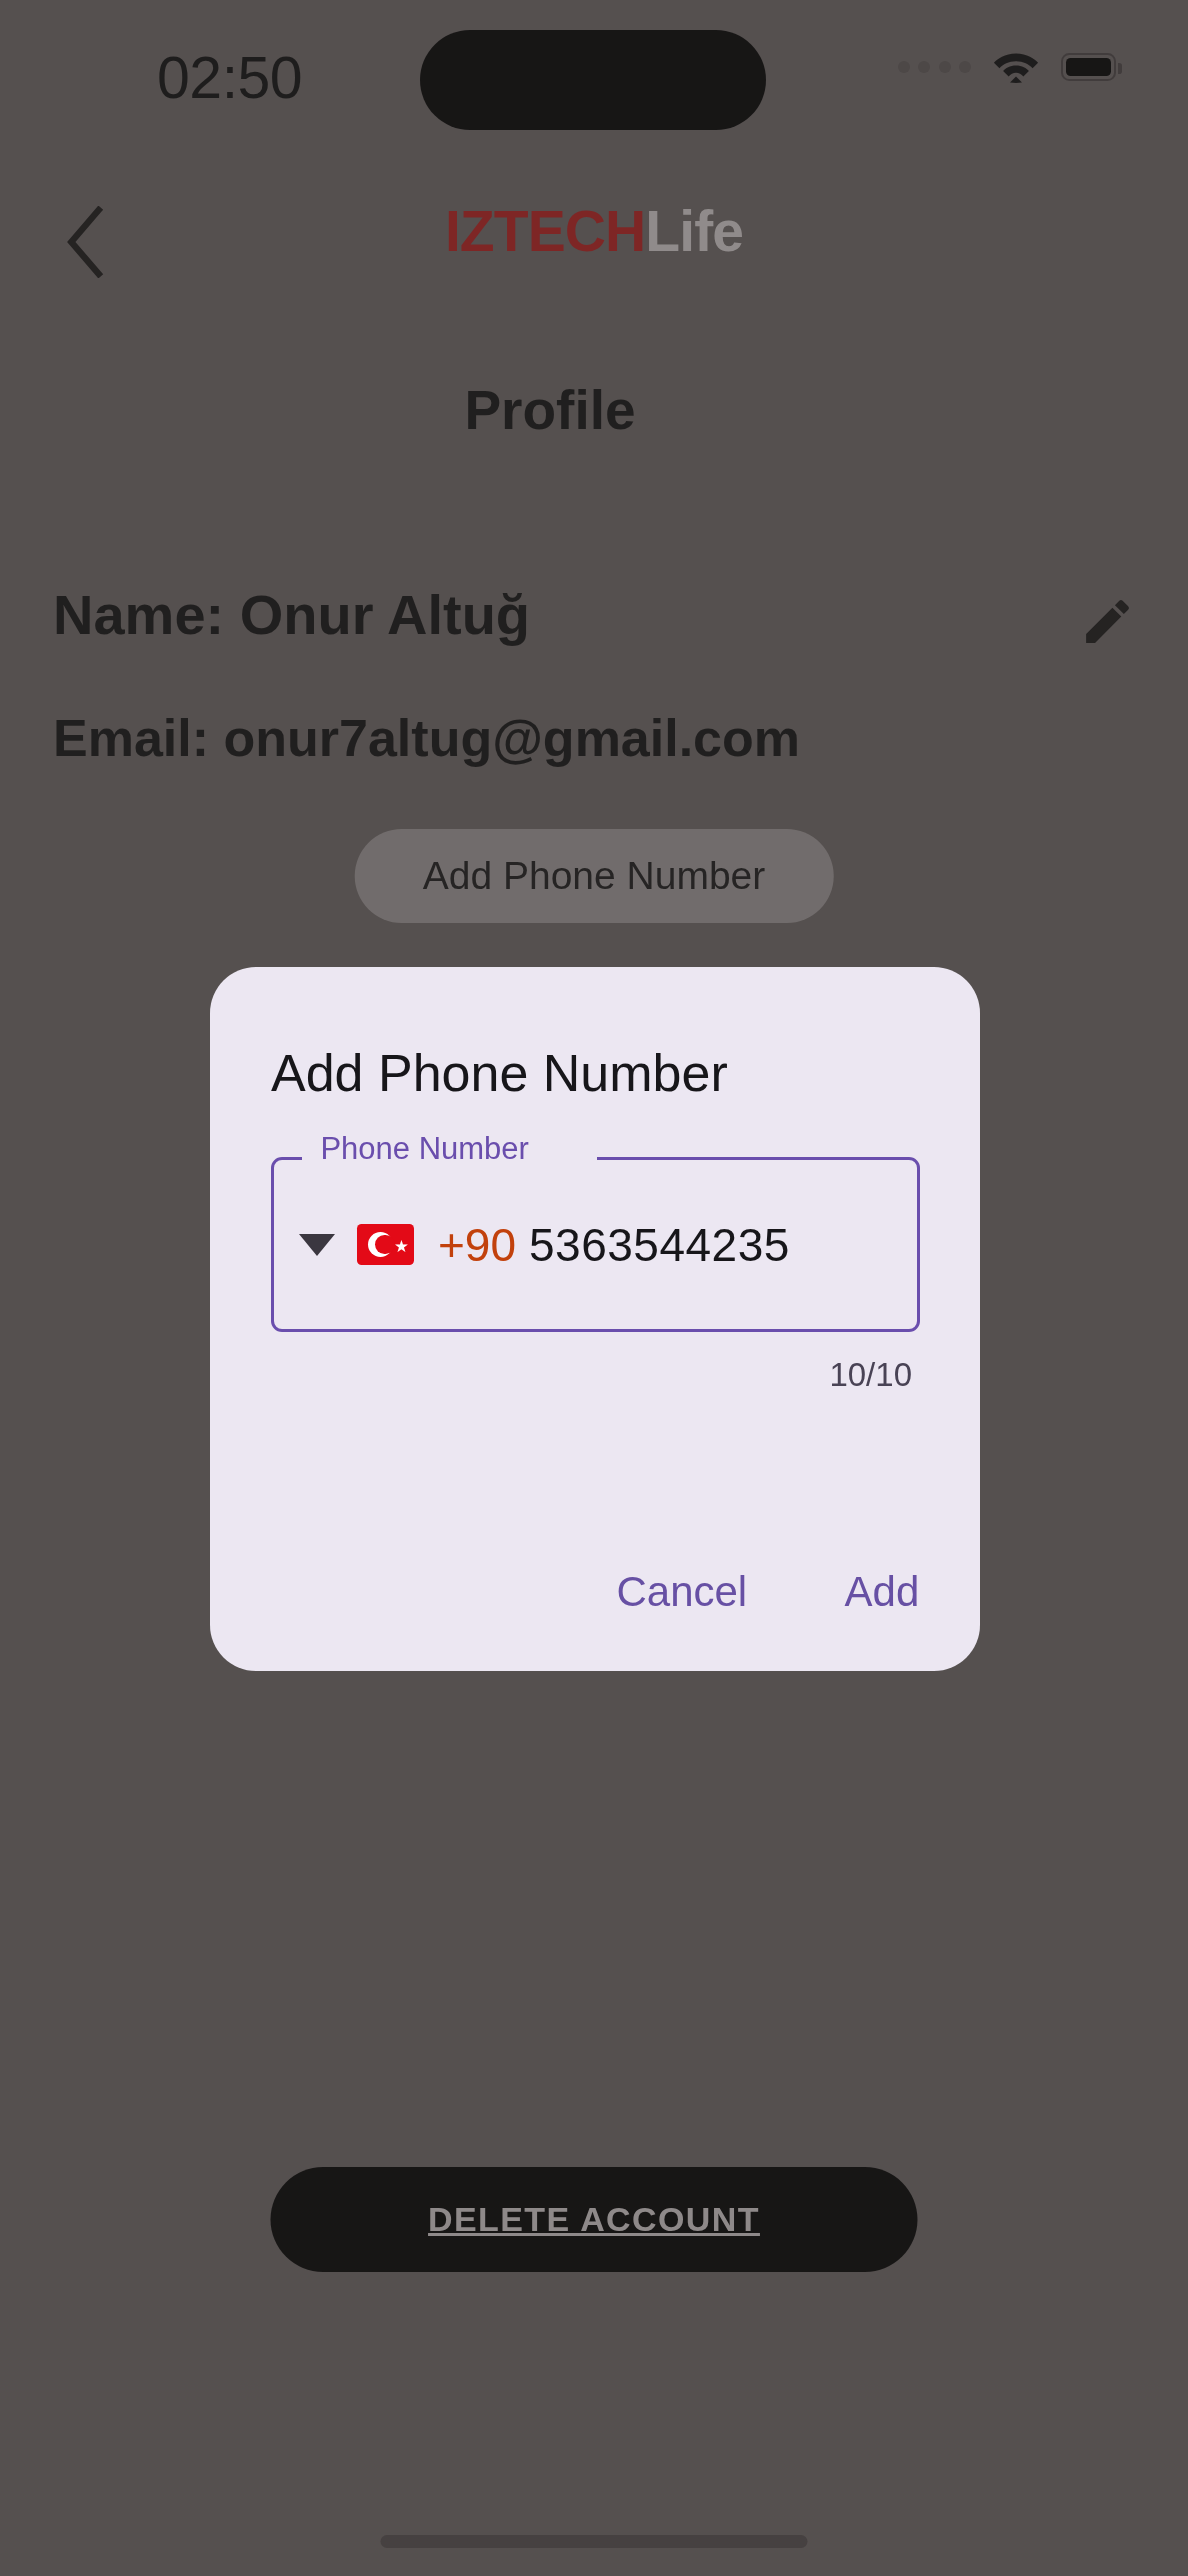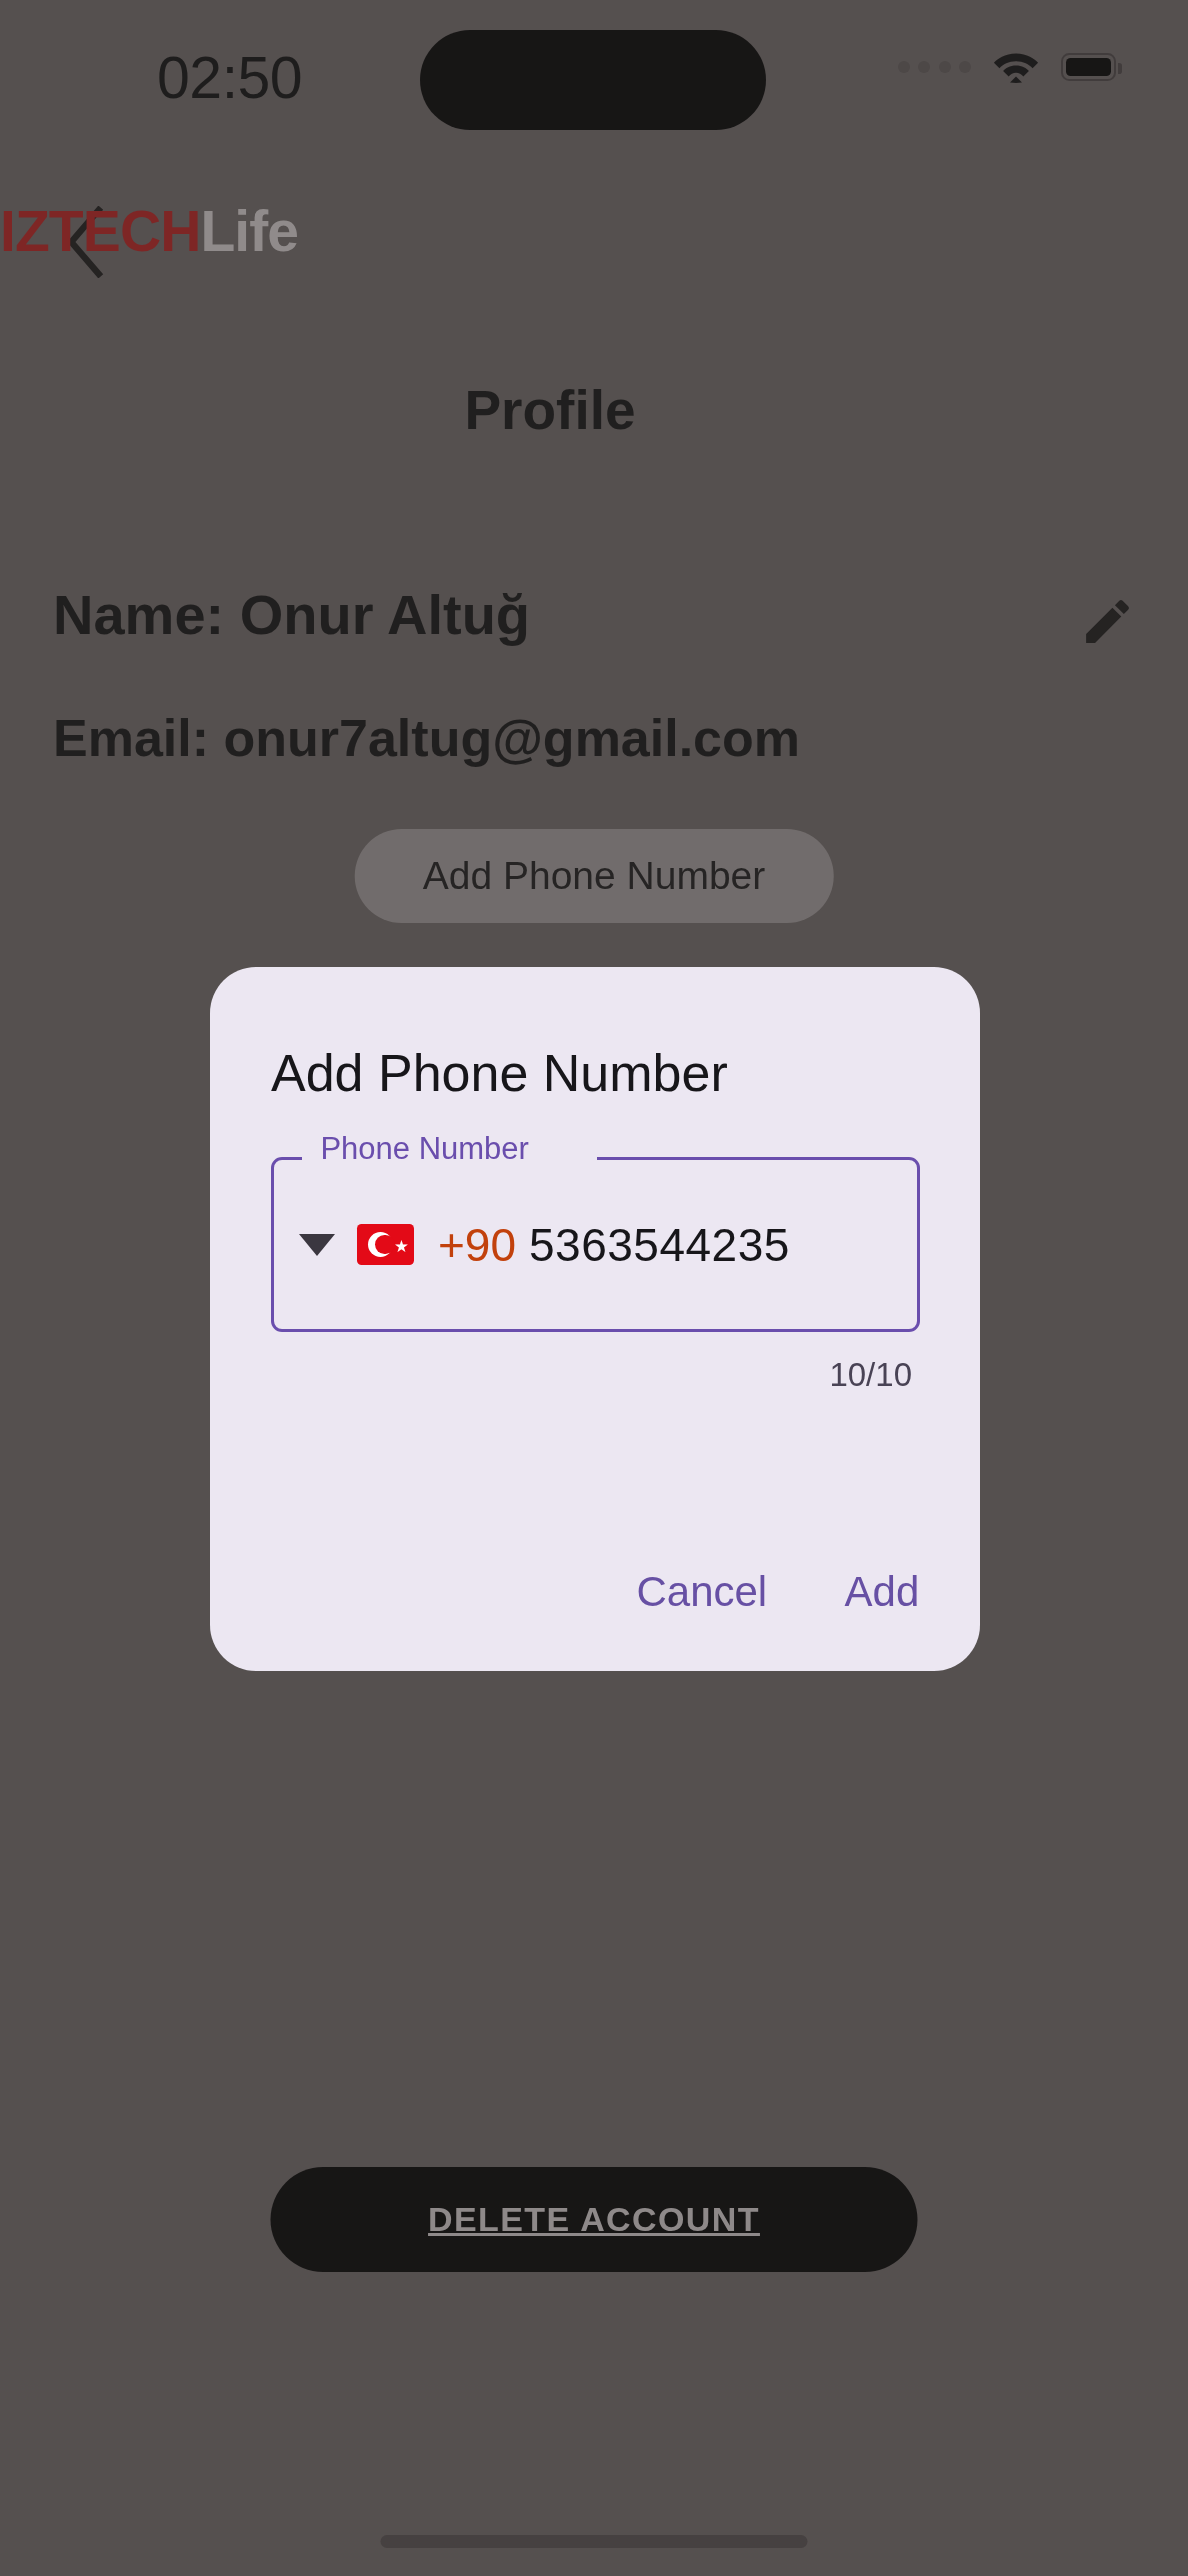--- a/index.html
+++ b/index.html
@@ -63,21 +63,21 @@
   .batt i { display:block; width:100%; height:100%; background:#000; border-radius:4.6px; }
 
   
   #back-btn {
     position:absolute; left:48px; top:205px;
     width:74px; height:74px;
     display:flex; align-items:center; justify-content:center;
   }
   #brand {
     position:absolute; top:198px; left:0; width:1188px;
-    text-align:left;
+    text-align:center;
     font-size:57px; font-weight:bold; letter-spacing:-0.9px;
   }
   #brand .iztech { color:#8e1616; }
   #brand .life   { color:#a8a3a3; }
 
   #page-title {
     position:absolute; top:378px; left:0; width:1100px;
     text-align:center;
     font-size:55px; font-weight:bold; color:#0d0d0d;
   }
@@ -197,21 +197,21 @@
     font-size:46px; color:#17161a;
     background:transparent; border:none; outline:none;
     width:387px; padding:0; letter-spacing:0.5px;
   }
   #char-counter {
     position:absolute; right:68px; top:389px;
     font-size:33px; color:#494355;
   }
   #dialog-actions {
     position:absolute; right:57px; bottom:50px;
-    display:flex; align-items:center; gap:70px;
+    display:flex; align-items:center; gap:90px;
   }
   .dlg-btn {
     background:transparent; border:none;
     font-family:"Liberation Sans", sans-serif;
     font-size:42px; color:#6750a4;
     padding:5.5px 3.7px;
   }
 
   
   #home-indicator {

